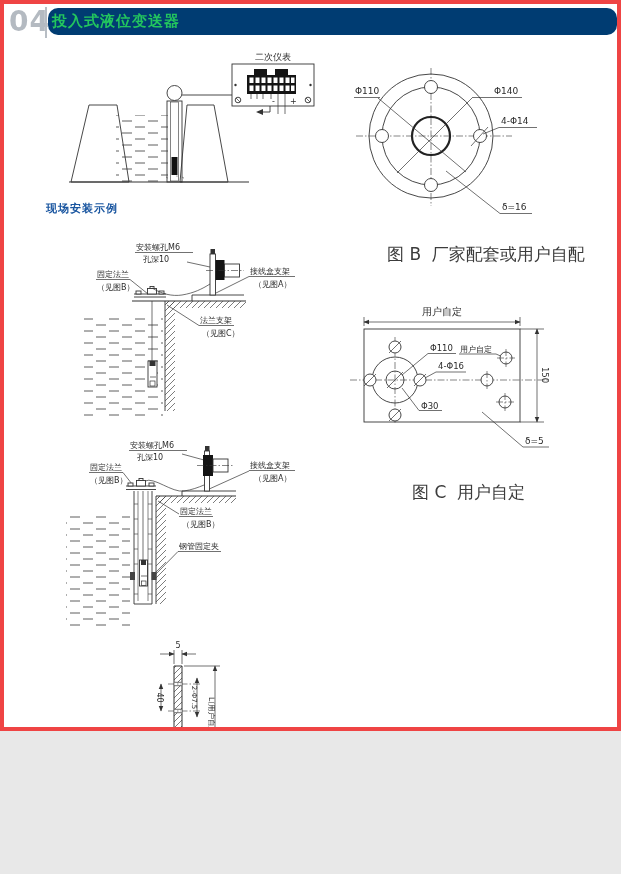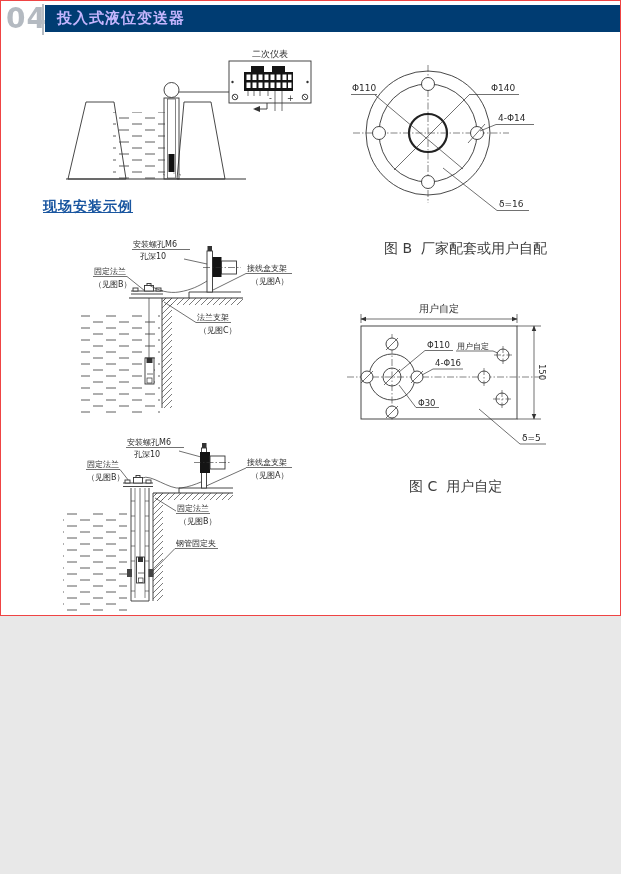--- a/index.html
+++ b/index.html
@@ -1,32 +1,32 @@
 <!DOCTYPE html>
 <html><head>
 <meta charset="utf-8">
 <style>
   html,body { margin:0; padding:0; background:#e8e8e8; }
   .page {
-    position:relative; width:621px; height:616px; margin:0 auto;
-    background:#ffffff; border:1px solid #ef4444; box-sizing:border-box;
+    position:relative; width:621px; height:731px; margin:0 auto;
+    background:#ffffff; border:4px solid #ef4444; box-sizing:border-box;
     font-family:"DejaVu Sans","Liberation Sans",sans-serif; overflow:hidden;
   }
   .page-num {
     position:absolute; left:5px; top:1px; font-size:28px; font-weight:bold;
     color:#b4bac1; letter-spacing:1px;
   }
   .head-divider { position:absolute; left:41px; top:3px; width:2px; height:31px; background:#b7bdc4; }
   .banner {
     position:absolute; left:44px; top:4px; right:0; height:27px; background:#003c72;
-    color:#c4b5fd; display:flex; align-items:center; font-size:15px; font-weight:bold;
-    padding-left:12px; box-sizing:border-box; letter-spacing:1px;
+    color:#22c55e; display:flex; align-items:center; font-size:15px; font-weight:bold;
+    padding-left:4px; box-sizing:border-box; letter-spacing:1px;border-radius:10px;
   }
-  .heading { position:absolute; left:42px; top:197px; font-size:14px; font-weight:bold; color:#1a56a0; letter-spacing:1px;text-decoration:underline; }
-  .caption { position:absolute; font-size:14px; color:#3c3c3c; white-space:pre; }
+  .heading { position:absolute; left:42px; top:197px; font-size:11px; font-weight:bold; color:#1a56a0; letter-spacing:1px; }
+  .caption { position:absolute; font-size:17px; color:#3c3c3c; white-space:pre; }
   #cap-b { left:383px; top:239px; }
   #cap-c { left:408px; top:477px; }
   svg.draw { position:absolute; left:0; top:0; }
   svg text { fill:#2b2b2b; font-family:"DejaVu Sans","Liberation Sans",sans-serif; }
   .s  { stroke:#333; fill:none; stroke-width:0.9; }
   .s1 { stroke:#333; fill:none; stroke-width:1.1; }
   .sw { stroke:#333; fill:#fff; stroke-width:0.9; }
   .thin { stroke:#333; fill:none; stroke-width:0.7; }
   .cl { stroke:#333; fill:none; stroke-width:0.6; stroke-dasharray:7 2 1.5 2; }
   .dk { fill:#141414; stroke:none; }

